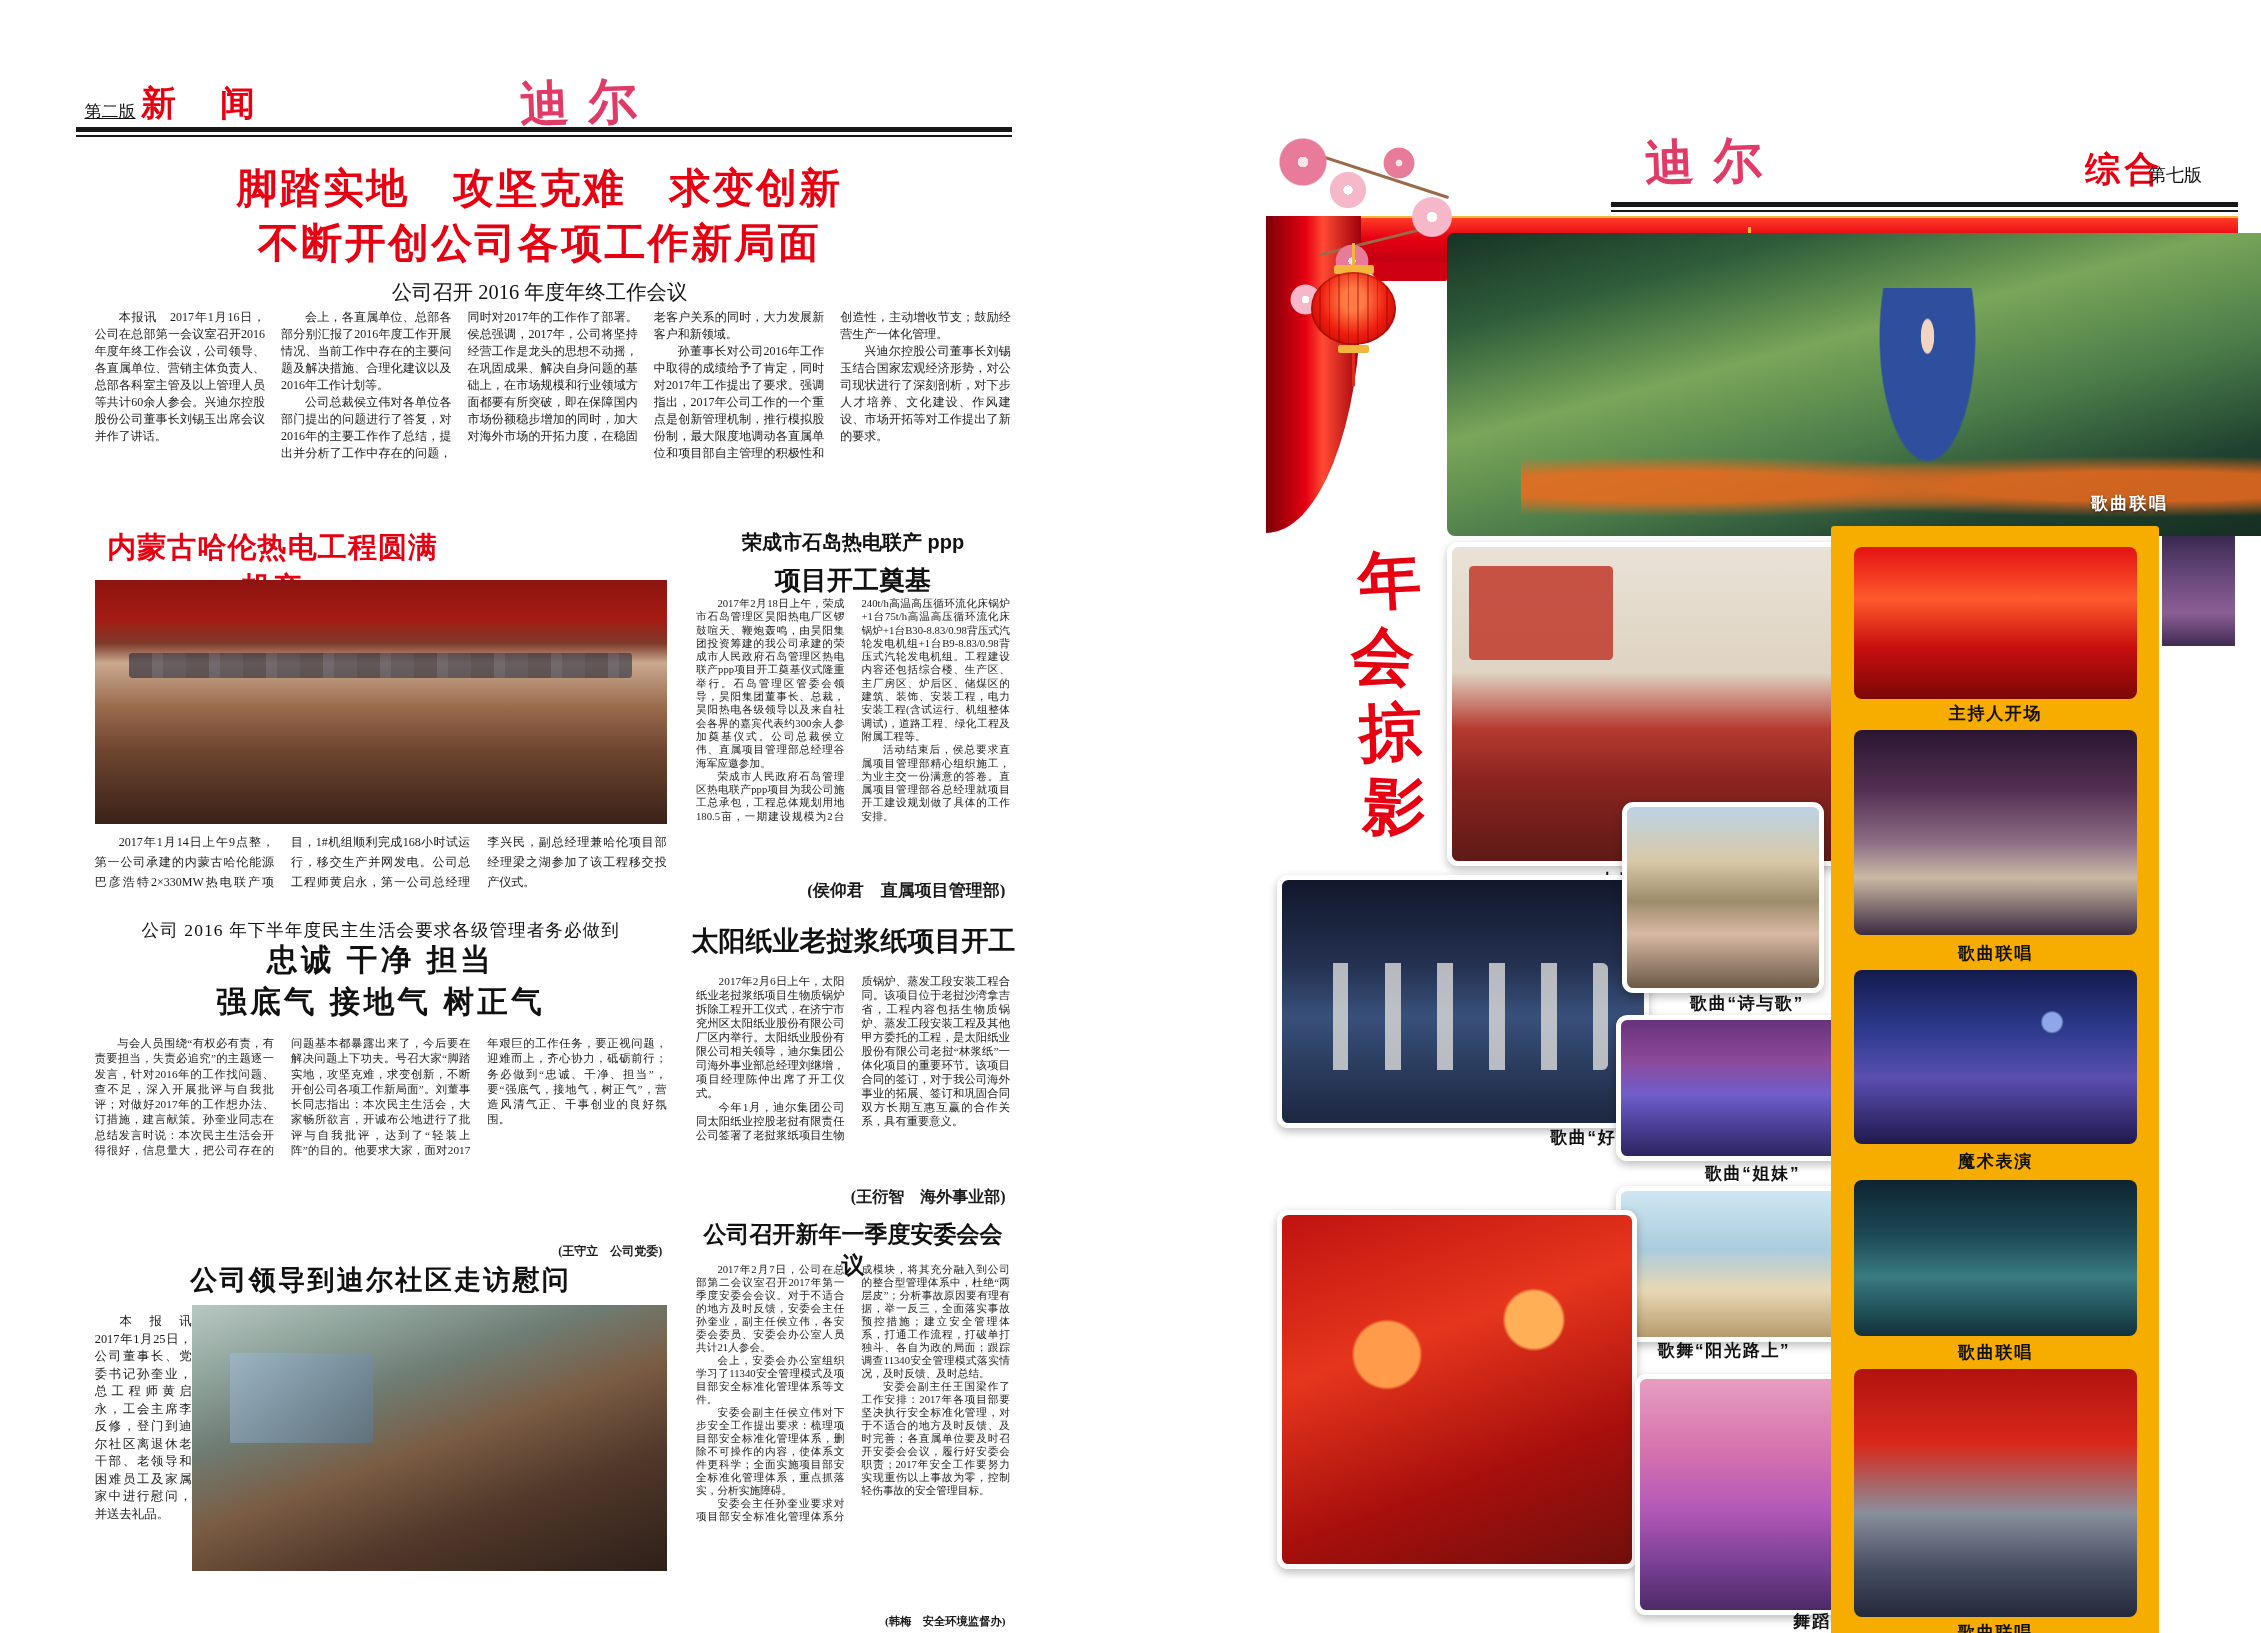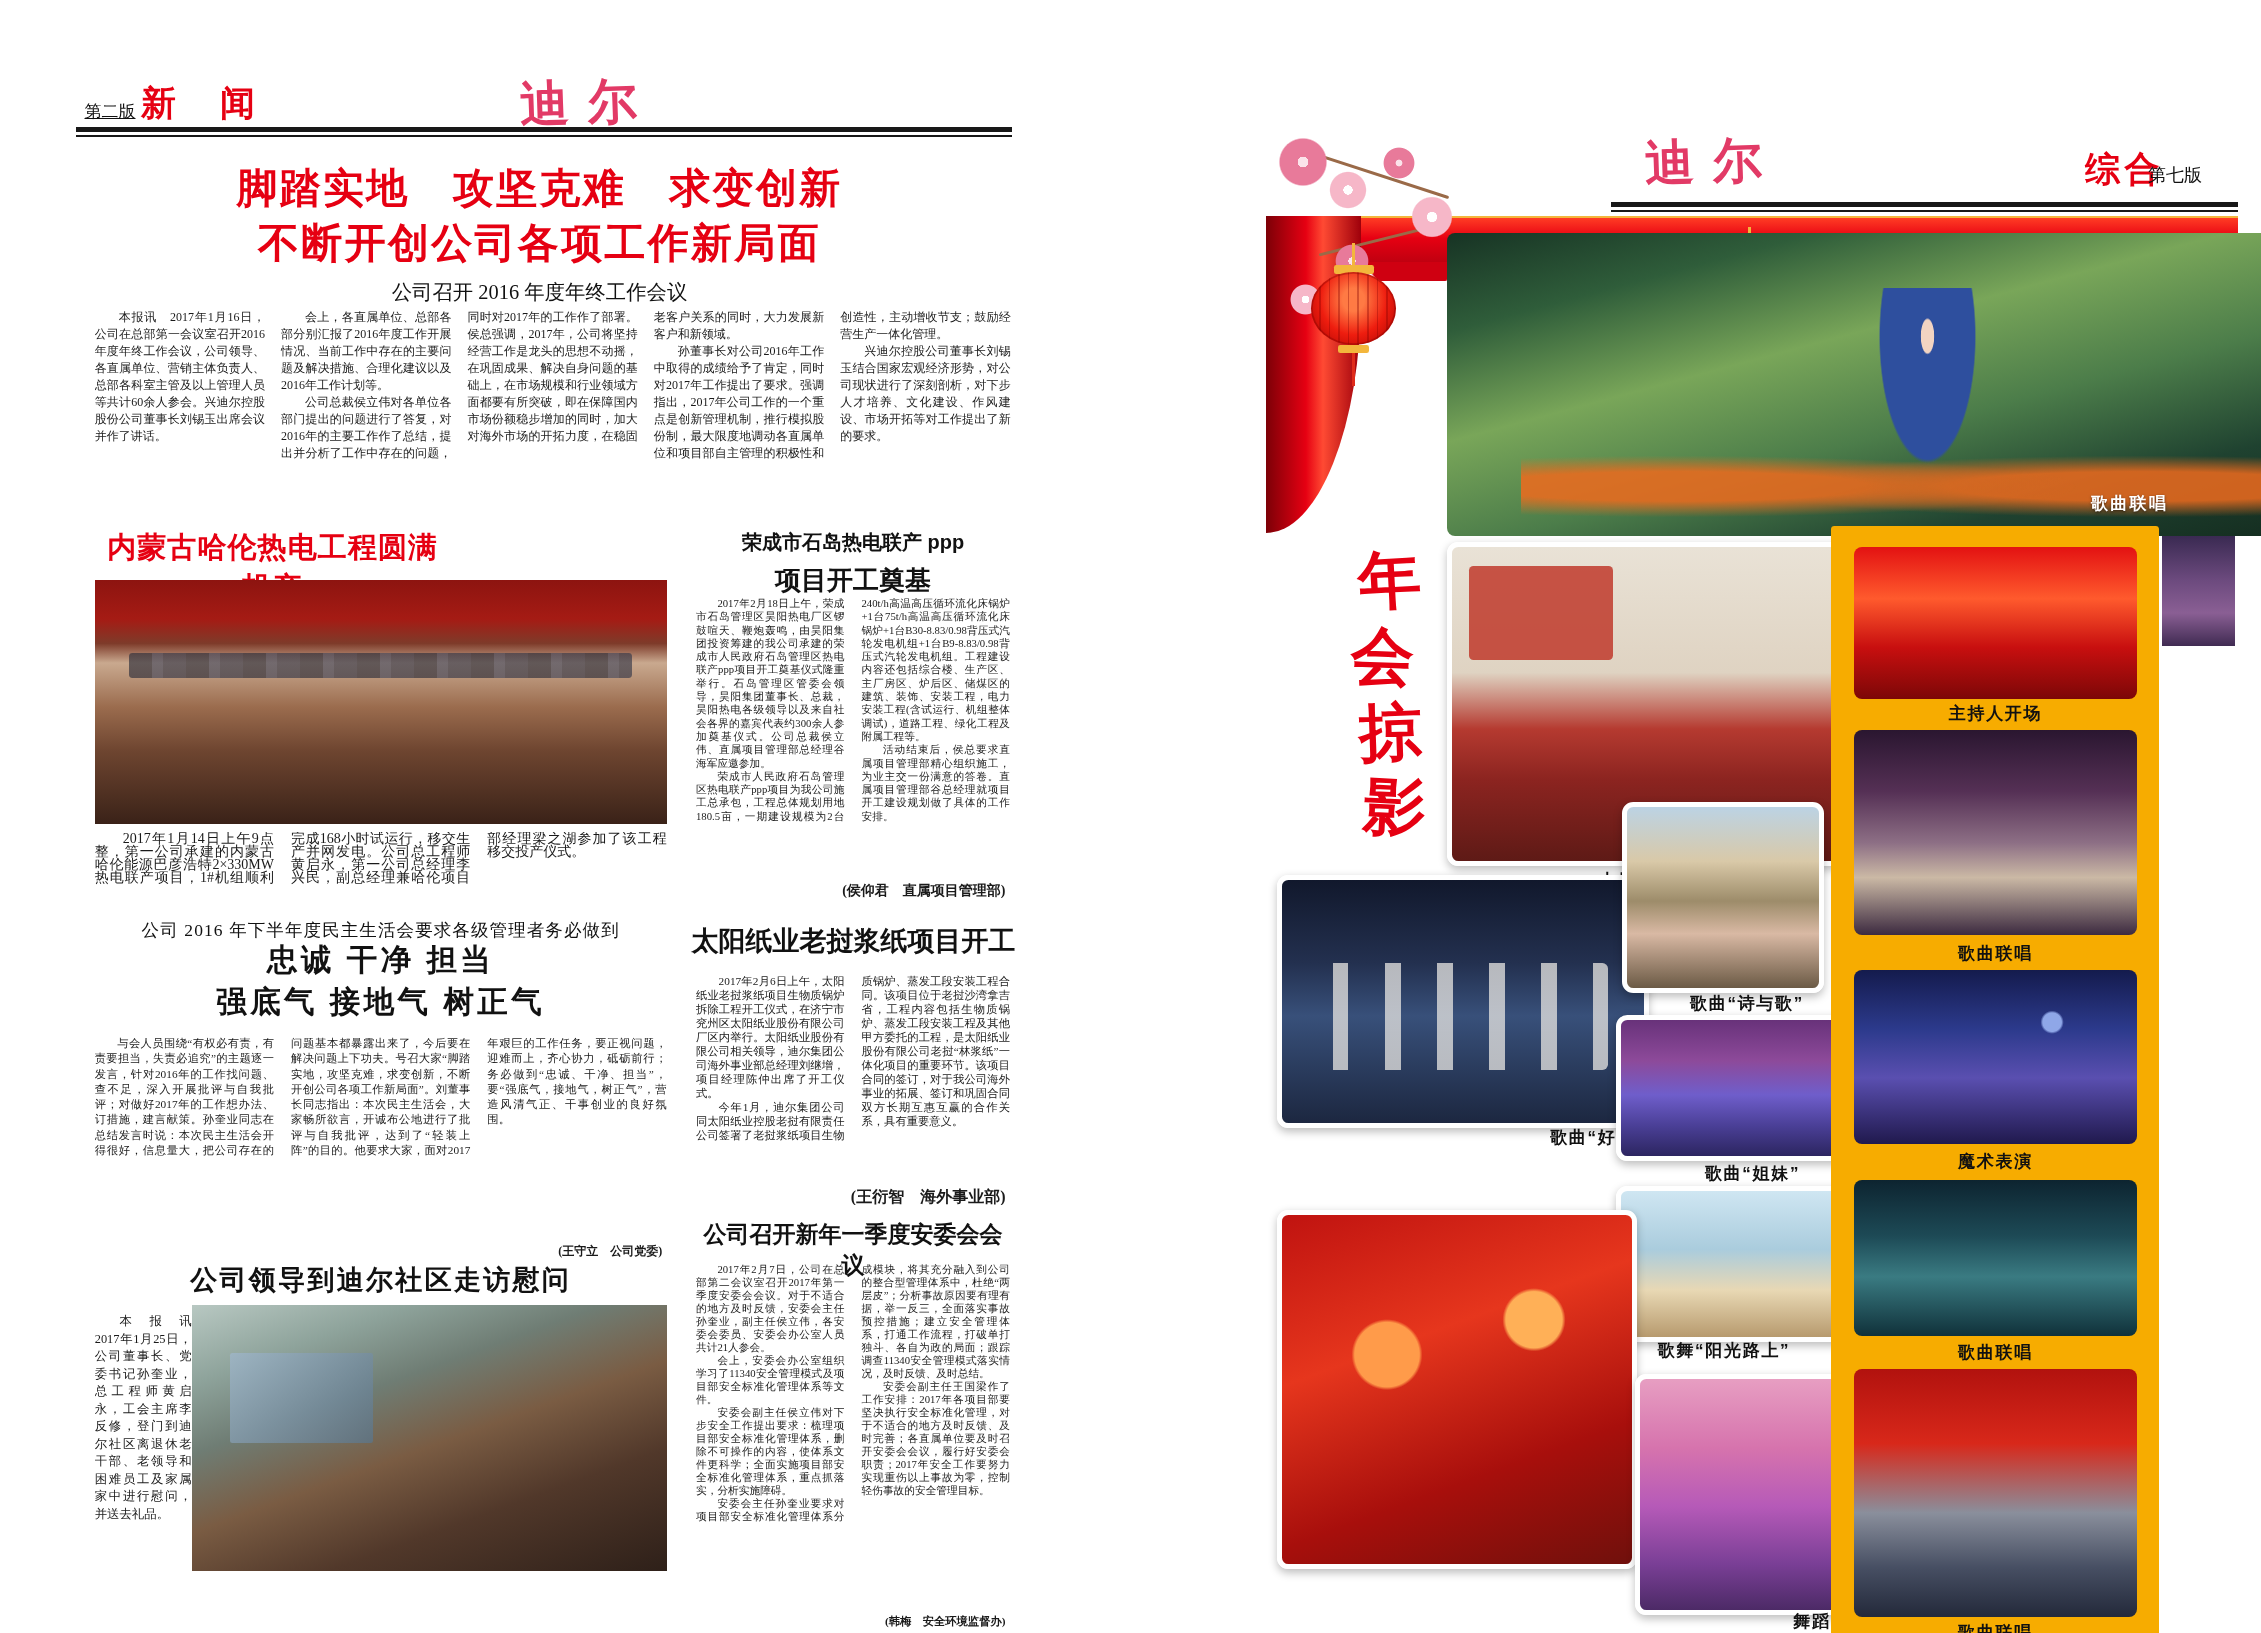--- a/index.html
+++ b/index.html
@@ -95,21 +95,21 @@
   <div class="body-cols" style="left:18.7px;top:267px;width:916px;height:197px;column-count:5;column-gap:16px;font-size:12px;line-height:17px;">
     <p>本报讯　2017年1月16日，公司在总部第一会议室召开2016年度年终工作会议，公司领导、各直属单位、营销主体负责人、总部各科室主管及以上管理人员等共计60余人参会。兴迪尔控股股份公司董事长刘锡玉出席会议并作了讲话。</p>
     <p>会上，各直属单位、总部各部分别汇报了2016年度工作开展情况、当前工作中存在的主要问题及解决措施、合理化建议以及2016年工作计划等。</p>
     <p>公司总裁侯立伟对各单位各部门提出的问题进行了答复，对2016年的主要工作作了总结，提出并分析了工作中存在的问题，同时对2017年的工作作了部署。侯总强调，2017年，公司将坚持经营工作是龙头的思想不动摇，在巩固成果、解决自身问题的基础上，在市场规模和行业领域方面都要有所突破，即在保障国内市场份额稳步增加的同时，加大对海外市场的开拓力度，在稳固老客户关系的同时，大力发展新客户和新领域。</p>
     <p>孙董事长对公司2016年工作中取得的成绩给予了肯定，同时对2017年工作提出了要求。强调指出，2017年公司工作的一个重点是创新管理机制，推行模拟股份制，最大限度地调动各直属单位和项目部自主管理的积极性和创造性，主动增收节支；鼓励经营生产一体化管理。</p>
     <p>兴迪尔控股公司董事长刘锡玉结合国家宏观经济形势，对公司现状进行了深刻剖析，对下步人才培养、文化建设、作风建设、市场开拓等对工作提出了新的要求。</p>
   </div>
 
   <div class="abs h-red" style="left:18.7px;top:486px;width:356px;font-size:29px;letter-spacing:1.1px;">内蒙古哈伦热电工程圆满投产</div>
   <div class="photo ph-meeting" style="left:18.7px;top:538px;width:572px;height:244px;"></div>
-  <div class="body-cols" style="left:18.7px;top:790px;width:572px;height:80px;column-count:3;column-gap:17px;font-size:14px;line-height:13px;">
+  <div class="body-cols" style="left:18.7px;top:790px;width:572px;height:80px;column-count:3;column-gap:17px;font-size:12px;line-height:20px;">
     <p>2017年1月14日上午9点整，第一公司承建的内蒙古哈伦能源巴彦浩特2×330MW热电联产项目，1#机组顺利完成168小时试运行，移交生产并网发电。公司总工程师黄启永，第一公司总经理李兴民，副总经理兼哈伦项目部经理梁之湖参加了该工程移交投产仪式。</p>
   </div>
 
   <div class="abs kicker" style="left:18.7px;top:876px;width:572px;">公司 2016 年下半年度民主生活会要求各级管理者务必做到</div>
   <div class="abs h-black" style="left:18.7px;top:898px;width:572px;font-size:30.5px;letter-spacing:3.4px;">忠诚 干净 担当</div>
   <div class="abs h-black" style="left:18.7px;top:940px;width:572px;font-size:30.5px;letter-spacing:3.4px;">强底气 接地气 树正气</div>
   <div class="body-cols" style="left:18.7px;top:994px;width:572px;height:224px;column-count:3;column-gap:17px;font-size:11.3px;line-height:15.3px;">
     <p>与会人员围绕“有权必有责，有责要担当，失责必追究”的主题逐一发言，针对2016年的工作找问题、查不足，深入开展批评与自我批评；对做好2017年的工作想办法、订措施，建言献策。孙奎业同志在总结发言时说：本次民主生活会开得很好，信息量大，把公司存在的问题基本都暴露出来了，今后要在解决问题上下功夫。号召大家“脚踏实地，攻坚克难，求变创新，不断开创公司各项工作新局面”。刘董事长同志指出：本次民主生活会，大家畅所欲言，开诚布公地进行了批评与自我批评，达到了“轻装上阵”的目的。他要求大家，面对2017年艰巨的工作任务，要正视问题，迎难而上，齐心协力，砥砺前行；务必做到“忠诚、干净、担当”，要“强底气，接地气，树正气”，营造风清气正、干事创业的良好氛围。</p>
     <div class="byline" style="font-size:12px;">(王守立　公司党委)</div>
   </div>
@@ -119,21 +119,21 @@
     <p>本报讯　2017年1月25日，公司董事长、党委书记孙奎业，总工程师黄启永，工会主席李反修，登门到迪尔社区离退休老干部、老领导和困难员工及家属家中进行慰问，并送去礼品。</p>
   </div>
   <div class="photo ph-visit" style="left:116px;top:1263px;width:475px;height:266px;"></div>
 
   <div class="abs h-black" style="left:620px;top:487px;width:314px;font-size:20px;">荣成市石岛热电联产 ppp</div>
   <div class="abs h-black" style="left:620px;top:521px;width:314px;font-size:26px;">项目开工奠基</div>
   <div class="body-cols" style="left:620px;top:555px;width:314px;height:301px;column-count:2;column-gap:17px;font-size:10.7px;line-height:13.3px;">
     <p>2017年2月18日上午，荣成市石岛管理区昊阳热电厂区锣鼓喧天、鞭炮轰鸣，由昊阳集团投资筹建的我公司承建的荣成市人民政府石岛管理区热电联产ppp项目开工奠基仪式隆重举行。石岛管理区管委会领导，昊阳集团董事长、总裁，昊阳热电各级领导以及来自社会各界的嘉宾代表约300余人参加奠基仪式。公司总裁侯立伟、直属项目管理部总经理谷海军应邀参加。</p>
     <p>荣成市人民政府石岛管理区热电联产ppp项目为我公司施工总承包，工程总体规划用地180.5亩，一期建设规模为2台240t/h高温高压循环流化床锅炉+1台75t/h高温高压循环流化床锅炉+1台B30-8.83/0.98背压式汽轮发电机组+1台B9-8.83/0.98背压式汽轮发电机组。工程建设内容还包括综合楼、生产区、主厂房区、炉后区、储煤区的建筑、装饰、安装工程，电力安装工程(含试运行、机组整体调试)，道路工程、绿化工程及附属工程等。</p>
     <p>活动结束后，侯总要求直属项目管理部精心组织施工，为业主交一份满意的答卷。直属项目管理部谷总经理就项目开工建设规划做了具体的工作安排。</p>
-    <div class="byline" style="font-size:14px;">(侯仰君　直属项目管理部)</div>
+    <div class="byline" style="font-size:17px;">(侯仰君　直属项目管理部)</div>
   </div>
 
   <div class="abs h-black" style="left:608px;top:881px;width:339px;font-size:27px;">太阳纸业老挝浆纸项目开工</div>
   <div class="body-cols" style="left:620px;top:932px;width:314px;height:231px;column-count:2;column-gap:17px;font-size:11.3px;line-height:14px;">
     <p>2017年2月6日上午，太阳纸业老挝浆纸项目生物质锅炉拆除工程开工仪式，在济宁市兖州区太阳纸业股份有限公司厂区内举行。太阳纸业股份有限公司相关领导，迪尔集团公司海外事业部总经理刘继增，项目经理陈仲出席了开工仪式。</p>
     <p>今年1月，迪尔集团公司同太阳纸业控股老挝有限责任公司签署了老挝浆纸项目生物质锅炉、蒸发工段安装工程合同。该项目位于老挝沙湾拿吉省，工程内容包括生物质锅炉、蒸发工段安装工程及其他甲方委托的工程，是太阳纸业股份有限公司老挝“林浆纸”一体化项目的重要环节。该项目合同的签订，对于我公司海外事业的拓展、签订和巩固合同双方长期互惠互赢的合作关系，具有重要意义。</p>
     <div class="byline" style="font-size:16px;">(王衍智　海外事业部)</div>
   </div>
 
   <div class="abs h-black" style="left:620px;top:1177px;width:314px;font-size:23px;">公司召开新年一季度安委会会议</div>

